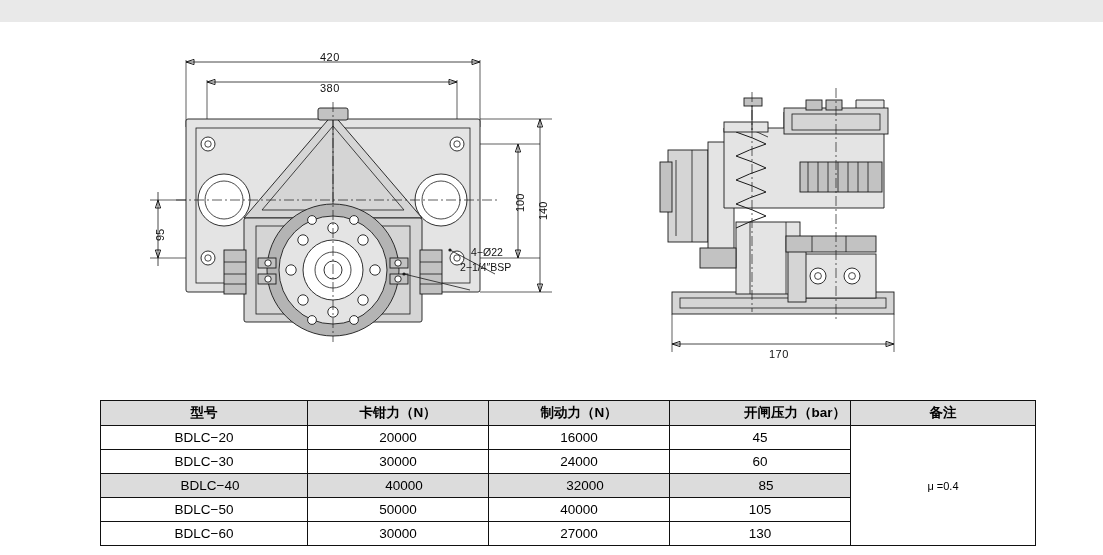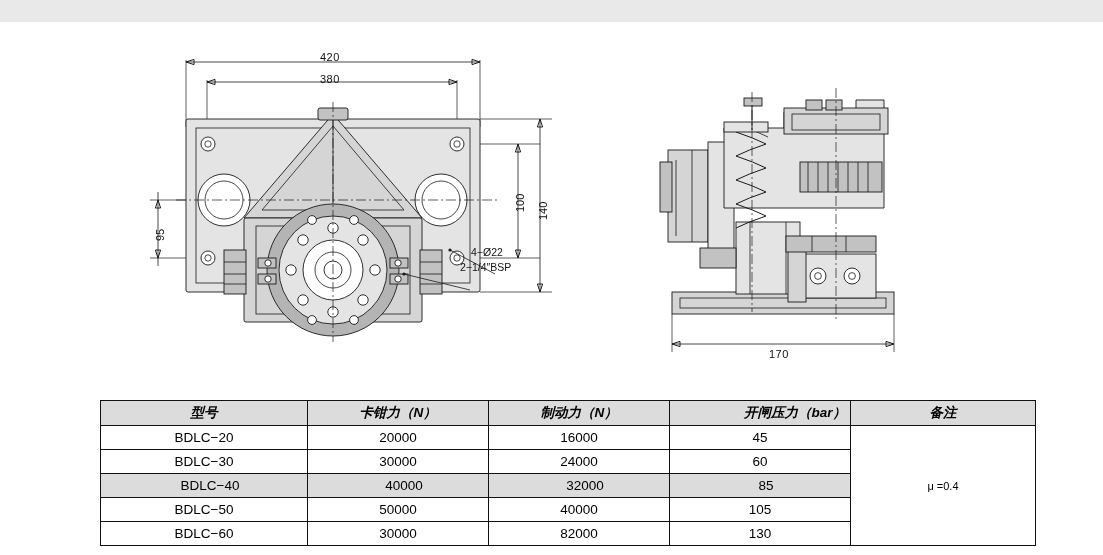--- a/index.html
+++ b/index.html
@@ -20,21 +20,21 @@
   .hatchA{fill:#d5d5d5;stroke:#1a1a1a;stroke-width:.9;}
   .hatchB{fill:#c2c2c2;stroke:#1a1a1a;stroke-width:.9;}
   .hatchC{fill:#e4e4e4;stroke:#1a1a1a;stroke-width:.9;}
   .hatchD{fill:#b4b4b4;stroke:#1a1a1a;stroke-width:.9;}
   .white{fill:#ffffff;stroke:#1a1a1a;stroke-width:.9;}
 
   
   .tbl-wrap{position:absolute;left:100px;top:378px;}
   table{border-collapse:collapse;font-size:13.5px;color:#000;}
   table td,table th{border:1px solid #111;text-align:center;font-weight:normal;height:23px;padding:0 4px;}
-  thead td{background:#dcdcdc;font-weight:bold;font-size:13.5px;height:24px;font-style:italic;}
+  thead td{background:#dcdcdc;font-weight:bold;font-size:13.5px;height:24px;}
   .row-hl td{background:#dcdcdc;padding-left:16px;}
   .c0{width:198px;}
   .c1{width:172px;}
   .c2{width:172px;}
   .c3{width:172px;text-align:right;}
   .c4{width:176px;}
   .note-cell{font-size:11px;}
 </style>
 </head>
 <body>
@@ -155,21 +155,21 @@
       <line class="thin" x1="450" y1="228" x2="495" y2="252"></line>
       <circle cx="450" cy="228" r="1.6" fill="#1a1a1a"></circle>
     </g>
     <g>
       <line class="thin" x1="404" y1="252" x2="470" y2="268"></line>
       <circle cx="404" cy="252" r="1.6" fill="#1a1a1a"></circle>
     </g>
   </svg>
 
   <div class="dim-text" style="left:320px;top:29px;">420</div>
-  <div class="dim-text" style="left:320px;top:51px;">380</div>
+  <div class="dim-text" style="left:320px;top:60px;">380</div>
   <div class="vtext" style="left:514px;top:190px;">100</div>
   <div class="vtext" style="left:537px;top:198px;">140</div>
   <div class="vtext" style="left:154px;top:219px;">95</div>
   <div class="lead" style="left:471px;top:224px;text-align:right;">4−Ø22</div>
   <div class="lead" style="left:460px;top:239px;text-align:right;">2−1/4″BSP</div>
 
   <svg width="1103" height="340" style="left:0;top:0;">
 
     <rect class="hatchA" x="672" y="270" width="222" height="22"></rect>
     <rect class="thin" x="680" y="276" width="206" height="10"></rect>
@@ -271,20 +271,20 @@
         </tr>
         <tr>
           <td>BDLC−50</td>
           <td>50000</td>
           <td>40000</td>
           <td>105</td>
         </tr>
         <tr>
           <td>BDLC−60</td>
           <td>30000</td>
-          <td>82000</td>
+          <td>27000</td>
           <td>130</td>
         </tr>
       </tbody>
     </table>
   </div>
 
 </div>
 
 </body></html>

